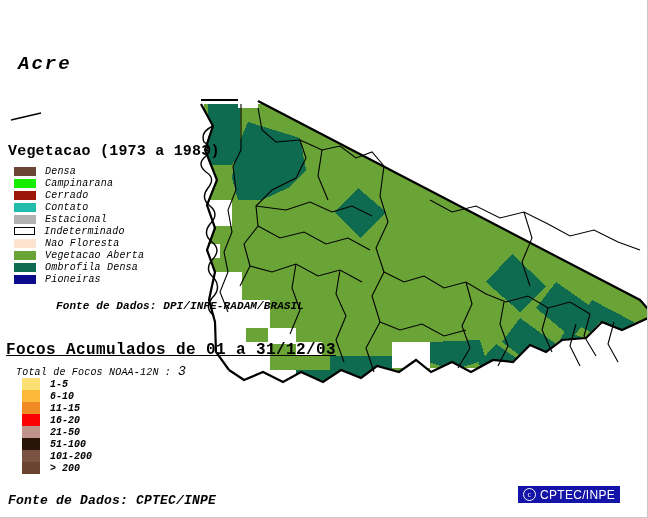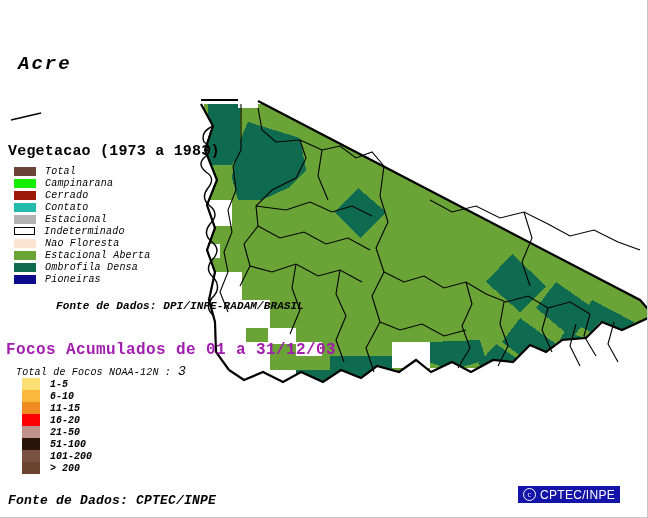--- a/index.html
+++ b/index.html
@@ -100,22 +100,23 @@
     letter-spacing: 0.1px;
     margin-left: 48px;
   }
   #focos-title {
     position: absolute;
     left: 6px;
     top: 341px;
     font-family: "Liberation Mono", "DejaVu Sans Mono", monospace;
     font-weight: bold;
     font-size: 16px;
-    color: #a21caf;
+    color: #000000;
     letter-spacing: 0.4px;
+    text-decoration: underline;
   }
   #focos-total {
     position: absolute;
     left: 16px;
     top: 364px;
     font-size: 10px;
     font-weight: normal;
     letter-spacing: 0.2px;
   }
   #focos-total .total-num {
@@ -319,21 +320,21 @@
 
   <svg id="divisao-line" viewBox="0 0 32 10">
     <line x1="1" y1="8" x2="31" y2="1" stroke="#000000" stroke-width="1.3"></line>
   </svg>
 
   <div id="veg-title">Vegetacao (1973 a 1983)</div>
 
   <div id="veg-legend">
     <div class="veg-row">
       <span class="veg-swatch" style="background:#6b4436"></span>
-      <span class="veg-label">Total</span>
+      <span class="veg-label">Densa</span>
     </div>
     <div class="veg-row">
       <span class="veg-swatch" style="background:#15ee00"></span>
       <span class="veg-label">Campinarana</span>
     </div>
     <div class="veg-row">
       <span class="veg-swatch" style="background:#9c1708"></span>
       <span class="veg-label">Cerrado</span>
     </div>
     <div class="veg-row">
@@ -347,21 +348,21 @@
     <div class="veg-row">
       <span class="veg-swatch" style="background:#ffffff;border:1.5px solid #000000;height:6px;width:19px"></span>
       <span class="veg-label">Indeterminado</span>
     </div>
     <div class="veg-row">
       <span class="veg-swatch" style="background:#fde4d0"></span>
       <span class="veg-label">Nao Floresta</span>
     </div>
     <div class="veg-row">
       <span class="veg-swatch" style="background:#6aa336"></span>
-      <span class="veg-label">Estacional Aberta</span>
+      <span class="veg-label">Vegetacao Aberta</span>
     </div>
     <div class="veg-row">
       <span class="veg-swatch" style="background:#0f6b4f"></span>
       <span class="veg-label">Ombrofila Densa</span>
     </div>
     <div class="veg-row">
       <span class="veg-swatch" style="background:#0b0b8c"></span>
       <span class="veg-label">Pioneiras</span>
     </div>
   </div>

